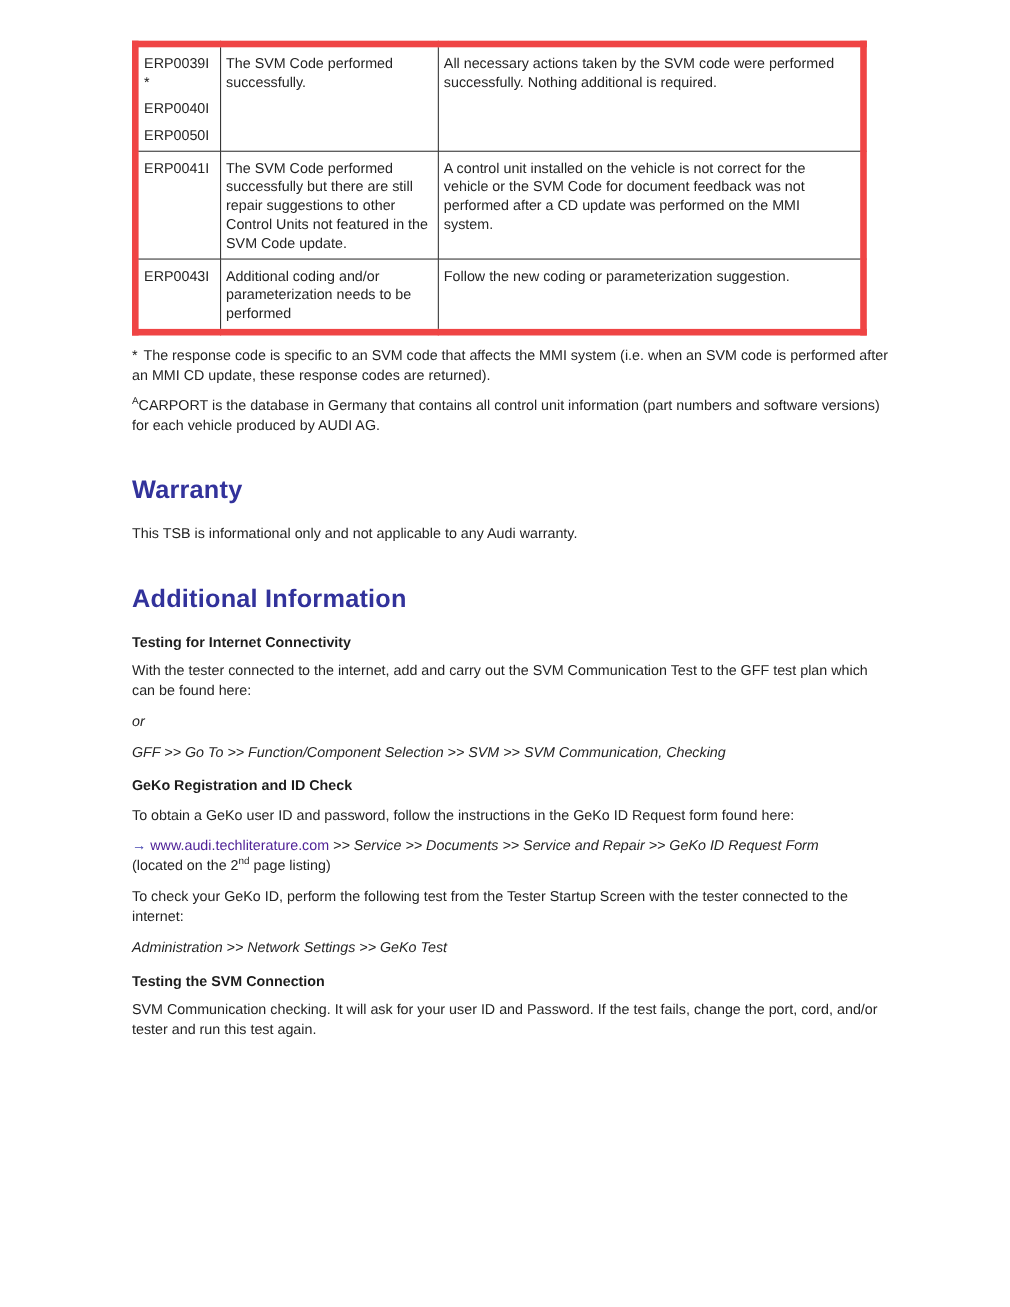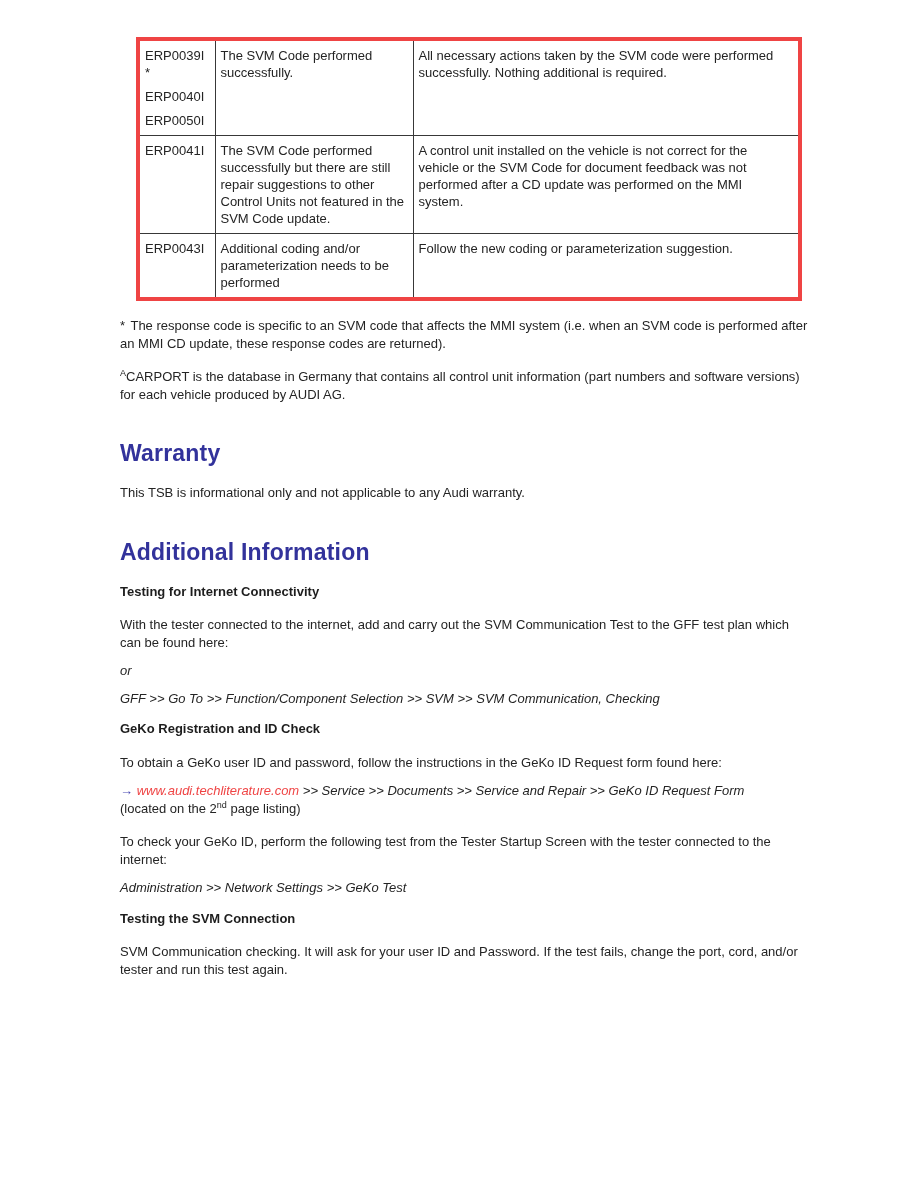--- a/index.html
+++ b/index.html
@@ -18,23 +18,22 @@
     padding: 37px 108px 0 120px;
     background: #ffffff;
   }
   .content { width: 692px; }
 
   
   table.rtable {
     border-collapse: collapse;
     table-layout: fixed;
     width: 662px;
-    border: 4px solid #ef4444;
+    border: 6px solid #ef4444;
     margin-bottom: 9px;
-    margin-left: 16px;
   }
   table.rtable col.c1 { width: 77px; }
   table.rtable col.c2 { width: 198px; }
   table.rtable col.c3 { width: 387px; }
   table.rtable td {
     border: 1px solid #383838;
     vertical-align: top;
     padding: 6px 8px 6px 5px;
     font-size: 13px;
     line-height: 17px;
@@ -43,21 +42,21 @@
   tr.row1 td { height: 93px; }
   tr.row2 td { height: 98px; }
   tr.row3 td { height: 62px; }
   .code { font-size: 13px; line-height: 17px; }
   .code.gap { margin-top: 7px; }
 
   
   p.body-text, p.footnote {
     font-size: 13px;
     line-height: 17.5px;
-    margin: 16px 0 11px 0;
+    margin: 4px 0 11px 0;
     color: #242424;
   }
   .fn-marker { margin-right: 2px; }
   sup.fn-sup, sup.ord-sup {
     font-size: 9px;
     line-height: 0;
     vertical-align: super;
   }
 
   
@@ -83,22 +82,21 @@
     margin: 0 0 10px 0;
   }
   p.link-line {
     font-size: 13px;
     line-height: 17.5px;
     margin: 0 0 11px 0;
     color: #242424;
   }
   .arrow { color: #4747B2; font-style: normal; }
   a.link {
-    color: #ef4444;
-    font-style: italic;
+    color: #4c1d95;
     text-decoration: none;
     cursor: pointer;
   }
   .italic-part { font-style: italic; }
 </style>
 </head>
 <body>
 
 <div class="page">
   <div class="content">

